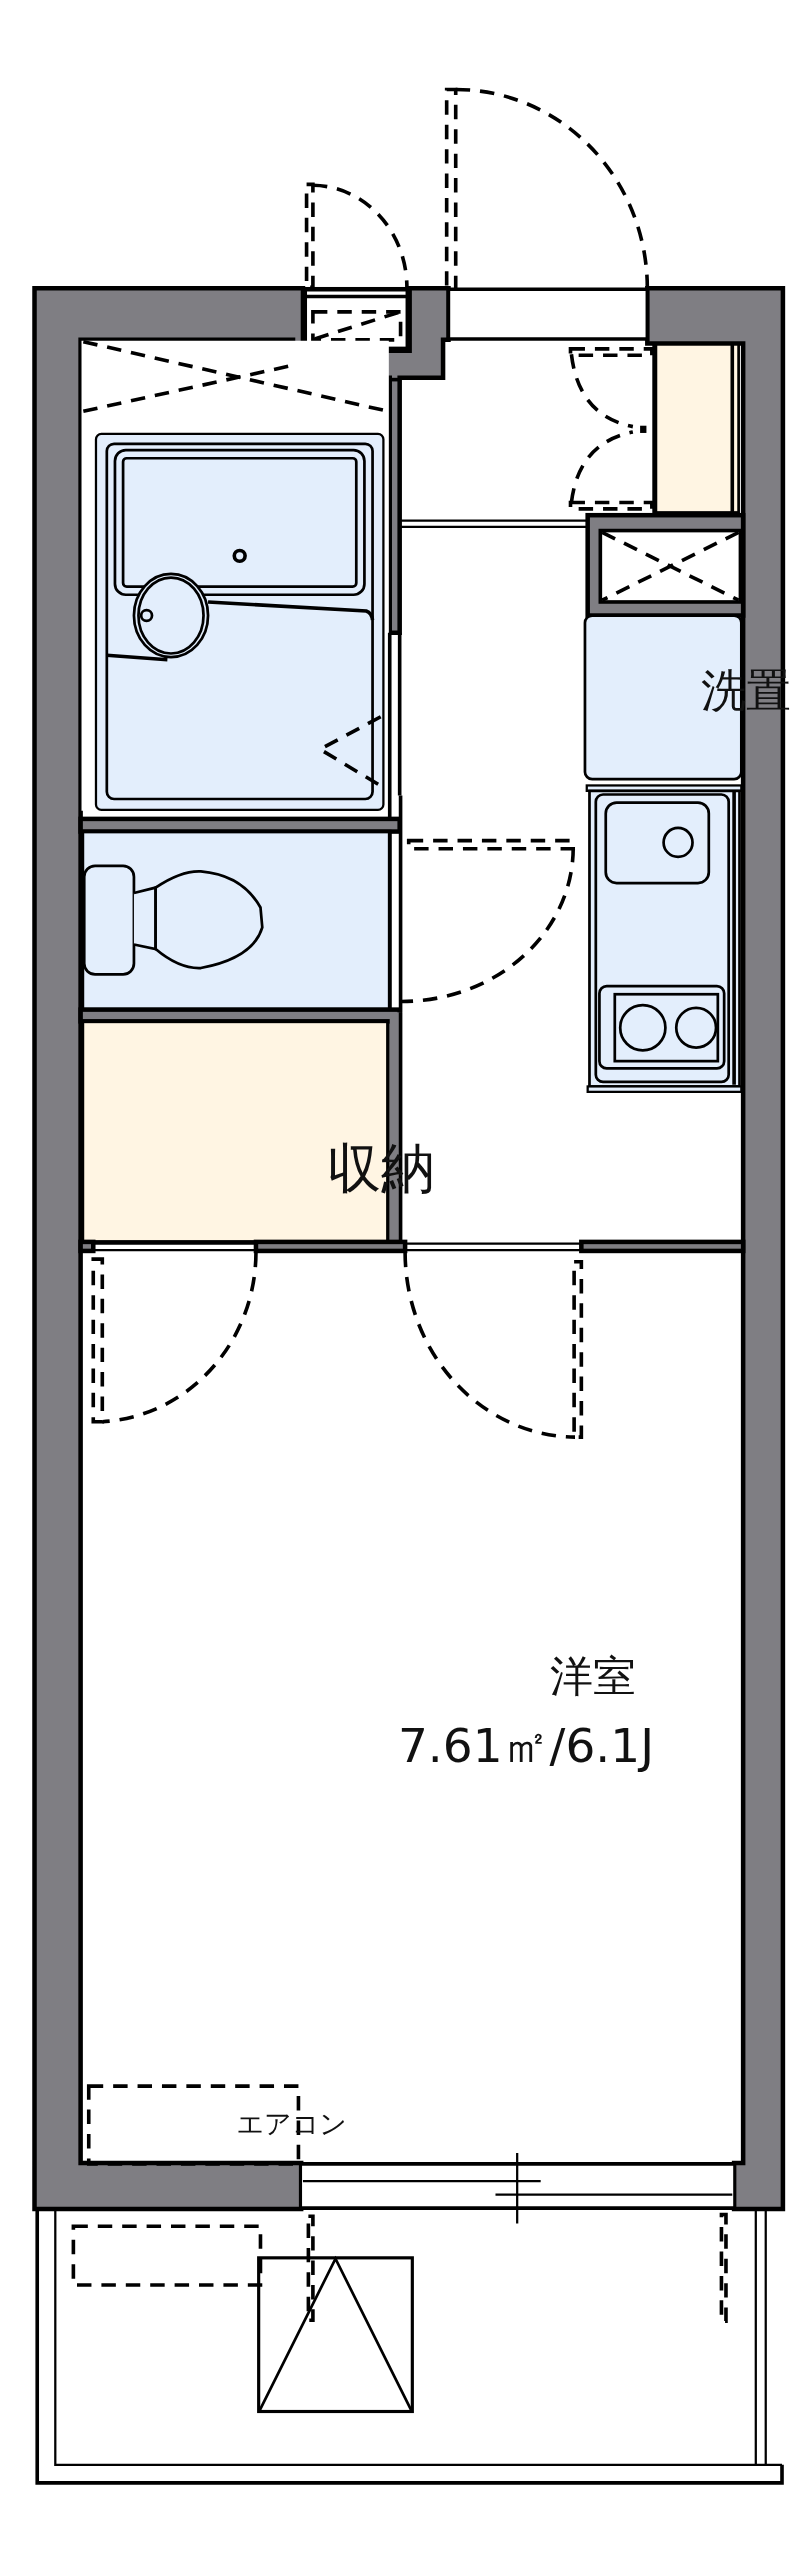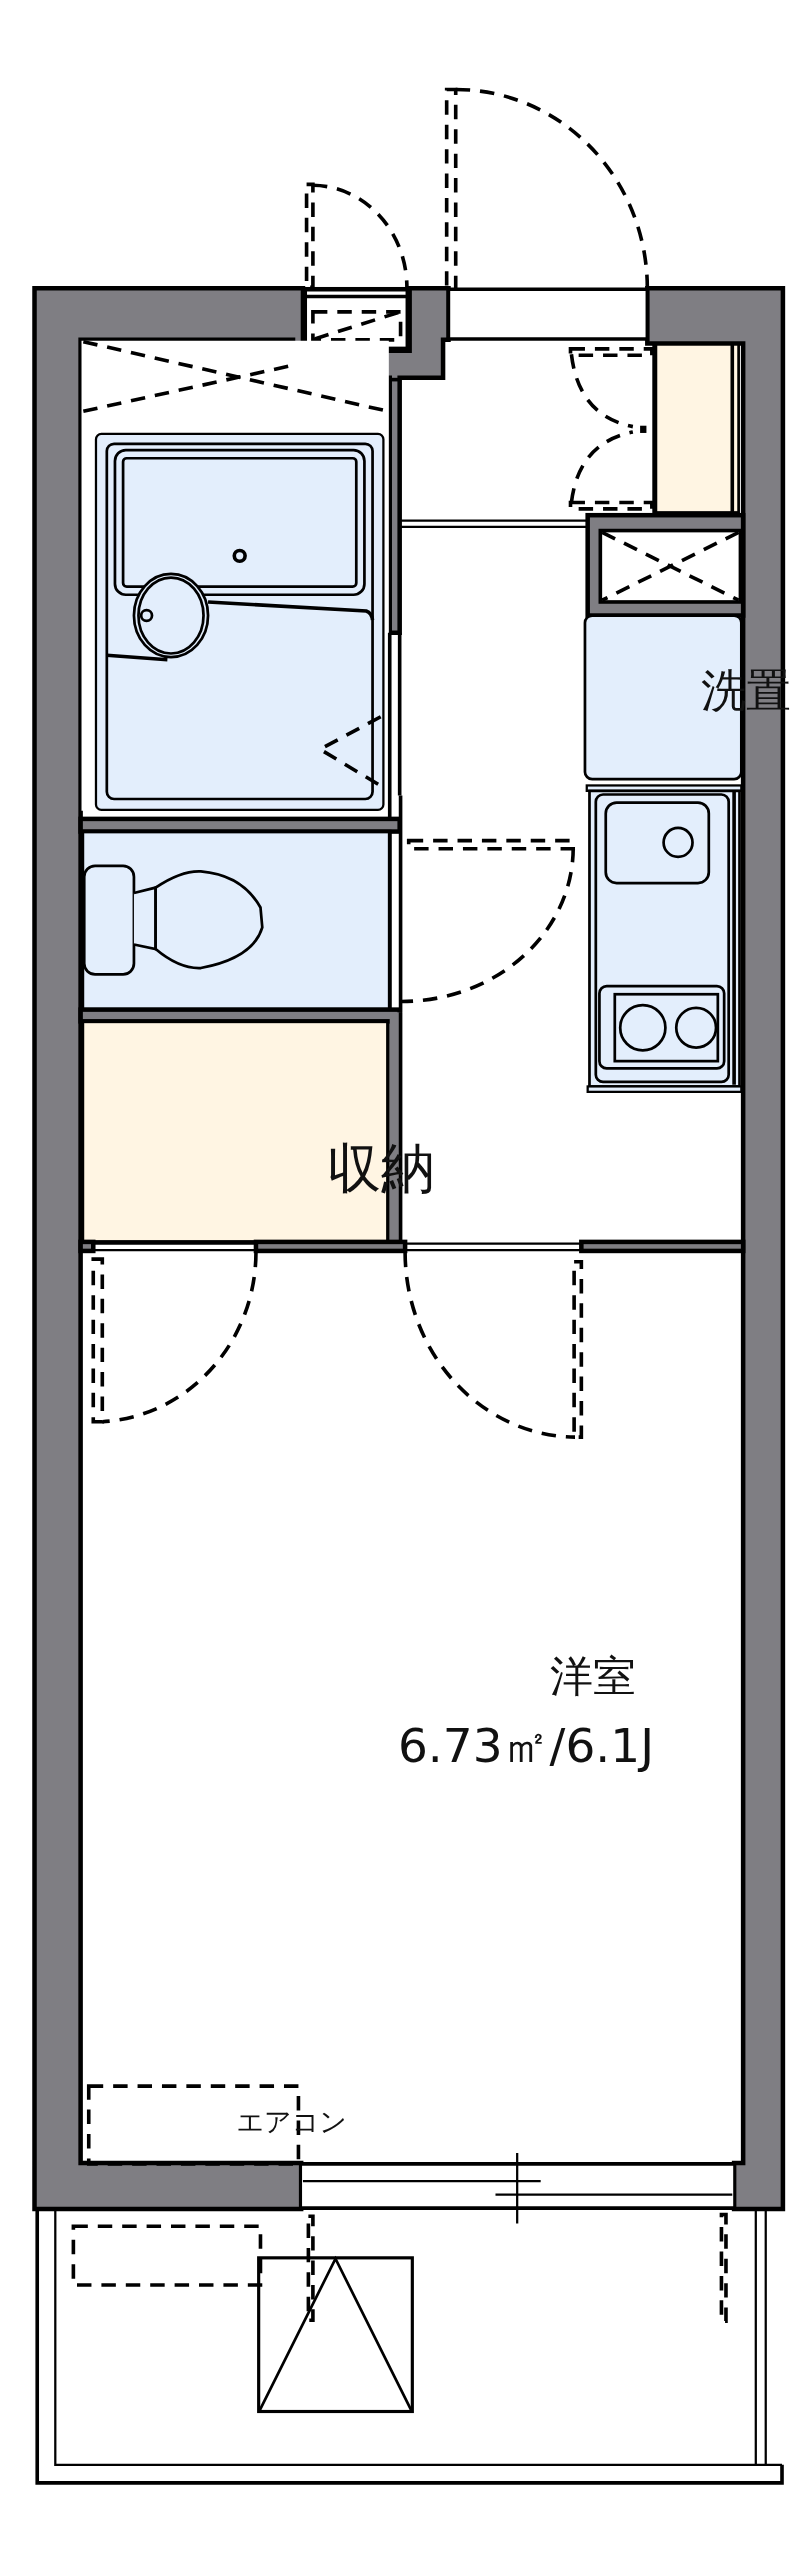--- a/index.html
+++ b/index.html
@@ -10,21 +10,21 @@
   .thin { fill: none; stroke: #000; stroke-width: 2.5; }
   .dash { fill: none; stroke: #000; stroke-width: 4; stroke-dasharray: 16 11; }
   .fill-blue { fill: #e3eefc; }
   .fill-cream { fill: #fff5e3; }
   .white { fill: #ffffff; }
   .lbl { position: absolute; color: #111; font-family: "DejaVu Sans", sans-serif; white-space: nowrap; text-align: right; padding-left: 48px; }
   .lbl-room { left: 226px; width: 362px; top: 1638px; font-size: 43px; line-height: 76px; }
   .lbl-area { left: 208px; width: 398px; top: 1717px; font-size: 47px; line-height: 58px; }
   .lbl-storage { left: 83px; width: 304px; top: 1098px; font-size: 54px; line-height: 54px; margin-top: 44px; }
   .lbl-washer { left: 585px; width: 158px; top: 664px; font-size: 45px; line-height: 54px; }
-  .lbl-ac { left: 89px; width: 210px; top: 2106px; font-size: 27px; line-height: 36px; font-family: Liberation Mono, monospace; }
+  .lbl-ac { left: 89px; width: 210px; top: 2106px; font-size: 27px; line-height: 36px; }
 </style>
 </head>
 <body>
 
 <svg id="plan" viewBox="0 0 898 2850" xmlns="http://www.w3.org/2000/svg">
 
   <g>
 
     <path class="wall" d="M38,319 L335,319 L335,386 L452,386 L452,319 L496,319 L496,373 L468,373 L468,418 L431,418 L431,420 L90,420 L90,376 L322,376 L322,418 L90,418 Z" style="display:none"></path>
     <path class="wall" d="M38,319 L335,319 L335,388 L453,388 L453,319 L496,319 L496,376 L490,376 L490,418 L442,418 L442,700 L431,700 L431,418 L324,418 L324,376 L89,376 L89,2393 L333,2393 L333,2444 L38,2444 Z"></path>
@@ -191,15 +191,15 @@
     <polyline class="thin" points="287,2667 371,2499 455,2667" style="stroke-width:3"></polyline>
 
     <rect class="dash" x="341" y="2452" width="5" height="115"></rect>
     <rect class="dash" x="798" y="2450" width="5" height="118"></rect>
   </g>
 </svg>
 
 <div class="lbl lbl-washer">洗置</div>
 <div class="lbl lbl-storage">収納</div>
 <div class="lbl lbl-room">洋室</div>
-<div class="lbl lbl-area">6.73㎡/6.1J</div>
+<div class="lbl lbl-area">7.61㎡/6.1J</div>
 <div class="lbl lbl-ac">エアコン</div>
 
 
 </body></html>

